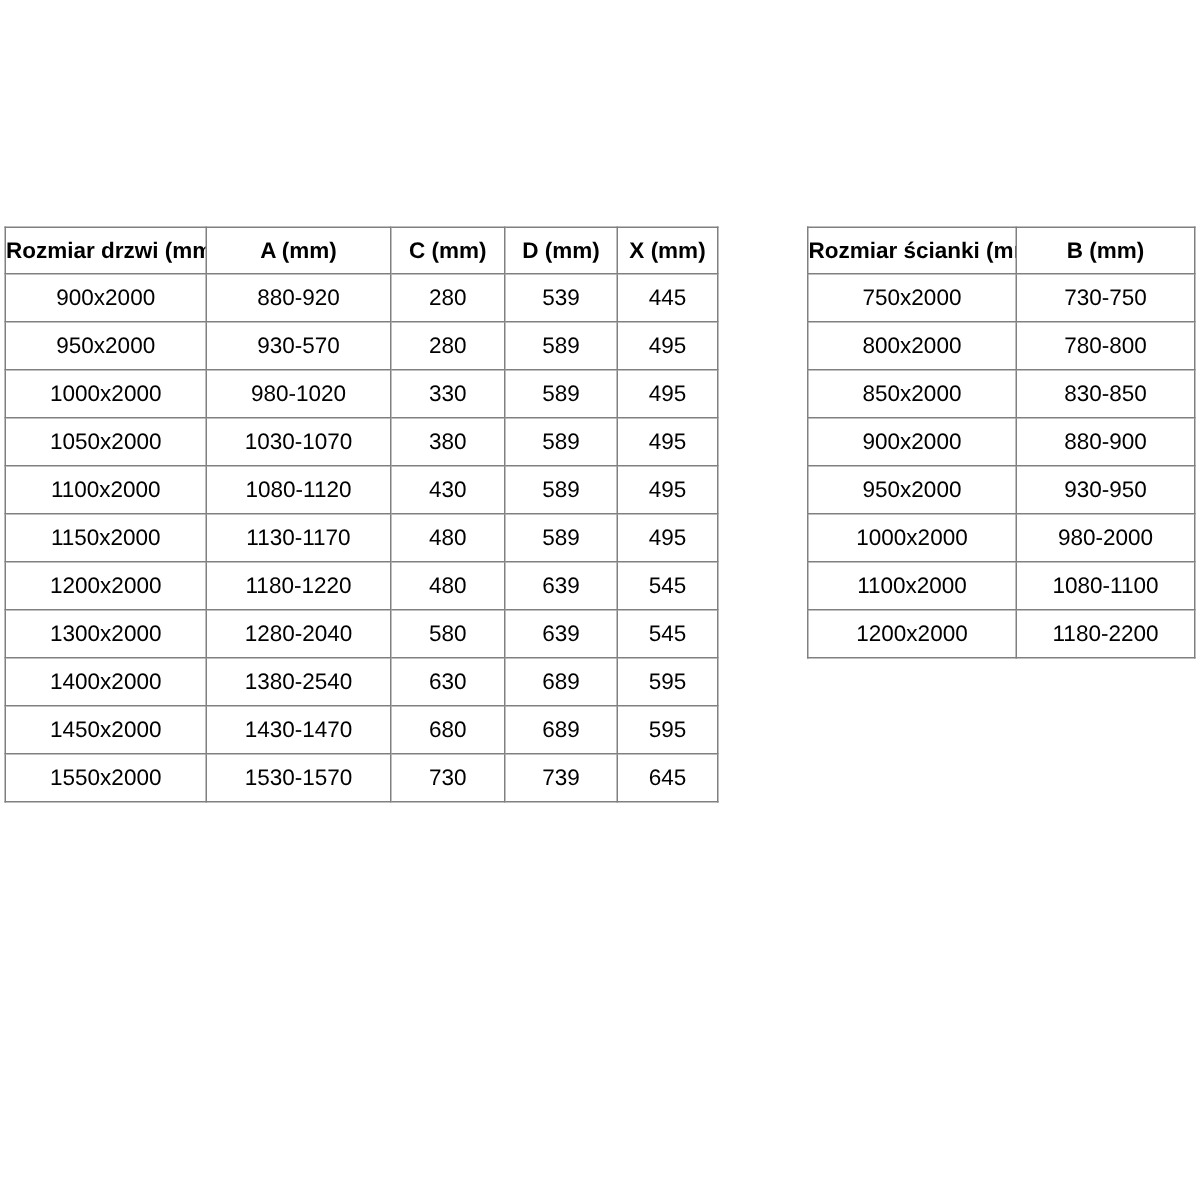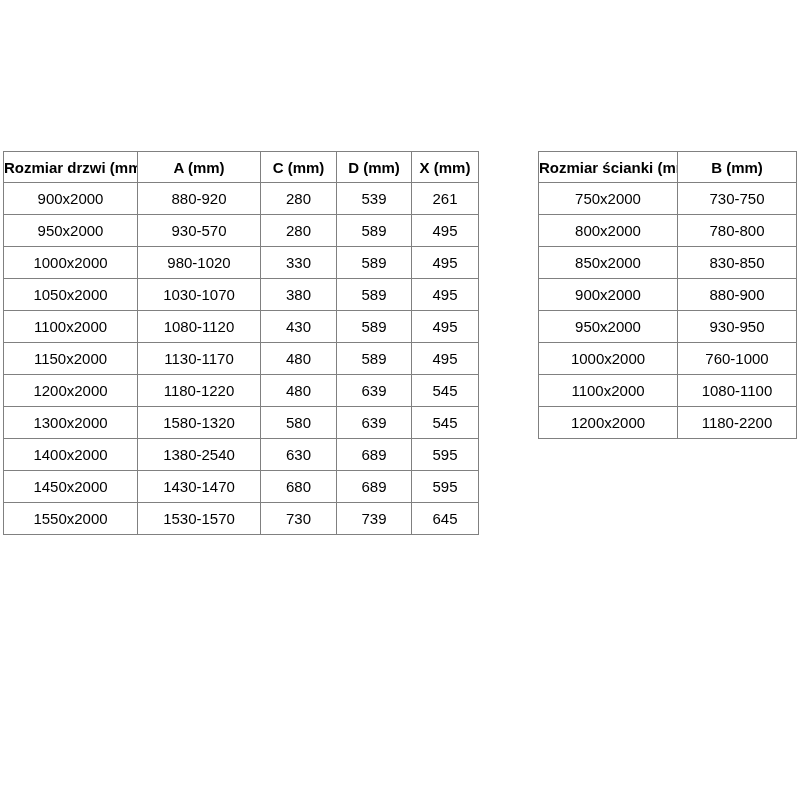--- a/index.html
+++ b/index.html
@@ -71,21 +71,21 @@
         <th>D (mm)</th>
         <th>X (mm)</th>
       </tr>
     </thead>
     <tbody>
       <tr>
         <td>900x2000</td>
         <td>880-920</td>
         <td>280</td>
         <td>539</td>
-        <td>261</td>
+        <td>445</td>
       </tr>
       <tr>
         <td>950x2000</td>
         <td>930-570</td>
         <td>280</td>
         <td>589</td>
         <td>495</td>
       </tr>
       <tr>
         <td>1000x2000</td>
@@ -117,21 +117,21 @@
       </tr>
       <tr>
         <td>1200x2000</td>
         <td>1180-1220</td>
         <td>480</td>
         <td>639</td>
         <td>545</td>
       </tr>
       <tr>
         <td>1300x2000</td>
-        <td>1580-1320</td>
+        <td>1280-2040</td>
         <td>580</td>
         <td>639</td>
         <td>545</td>
       </tr>
       <tr>
         <td>1400x2000</td>
         <td>1380-2540</td>
         <td>630</td>
         <td>689</td>
         <td>595</td>
@@ -180,21 +180,21 @@
       <tr>
         <td>900x2000</td>
         <td>880-900</td>
       </tr>
       <tr>
         <td>950x2000</td>
         <td>930-950</td>
       </tr>
       <tr>
         <td>1000x2000</td>
-        <td>760-1000</td>
+        <td>980-2000</td>
       </tr>
       <tr>
         <td>1100x2000</td>
         <td>1080-1100</td>
       </tr>
       <tr>
         <td>1200x2000</td>
         <td>1180-2200</td>
       </tr>
     </tbody>

